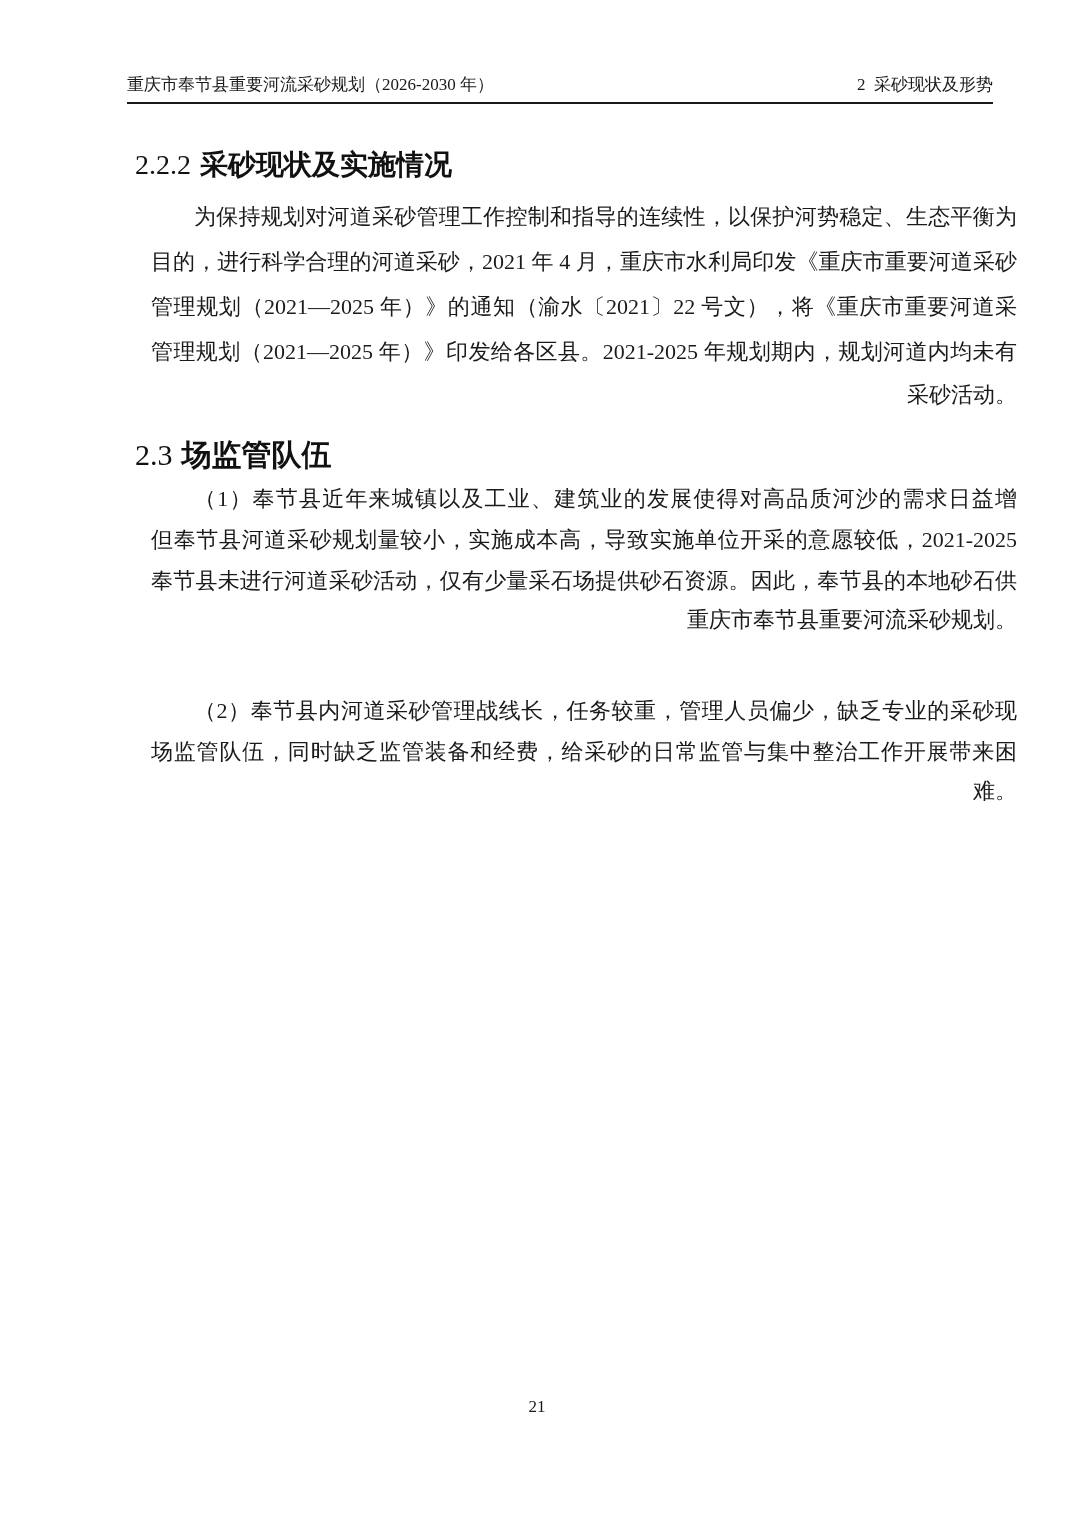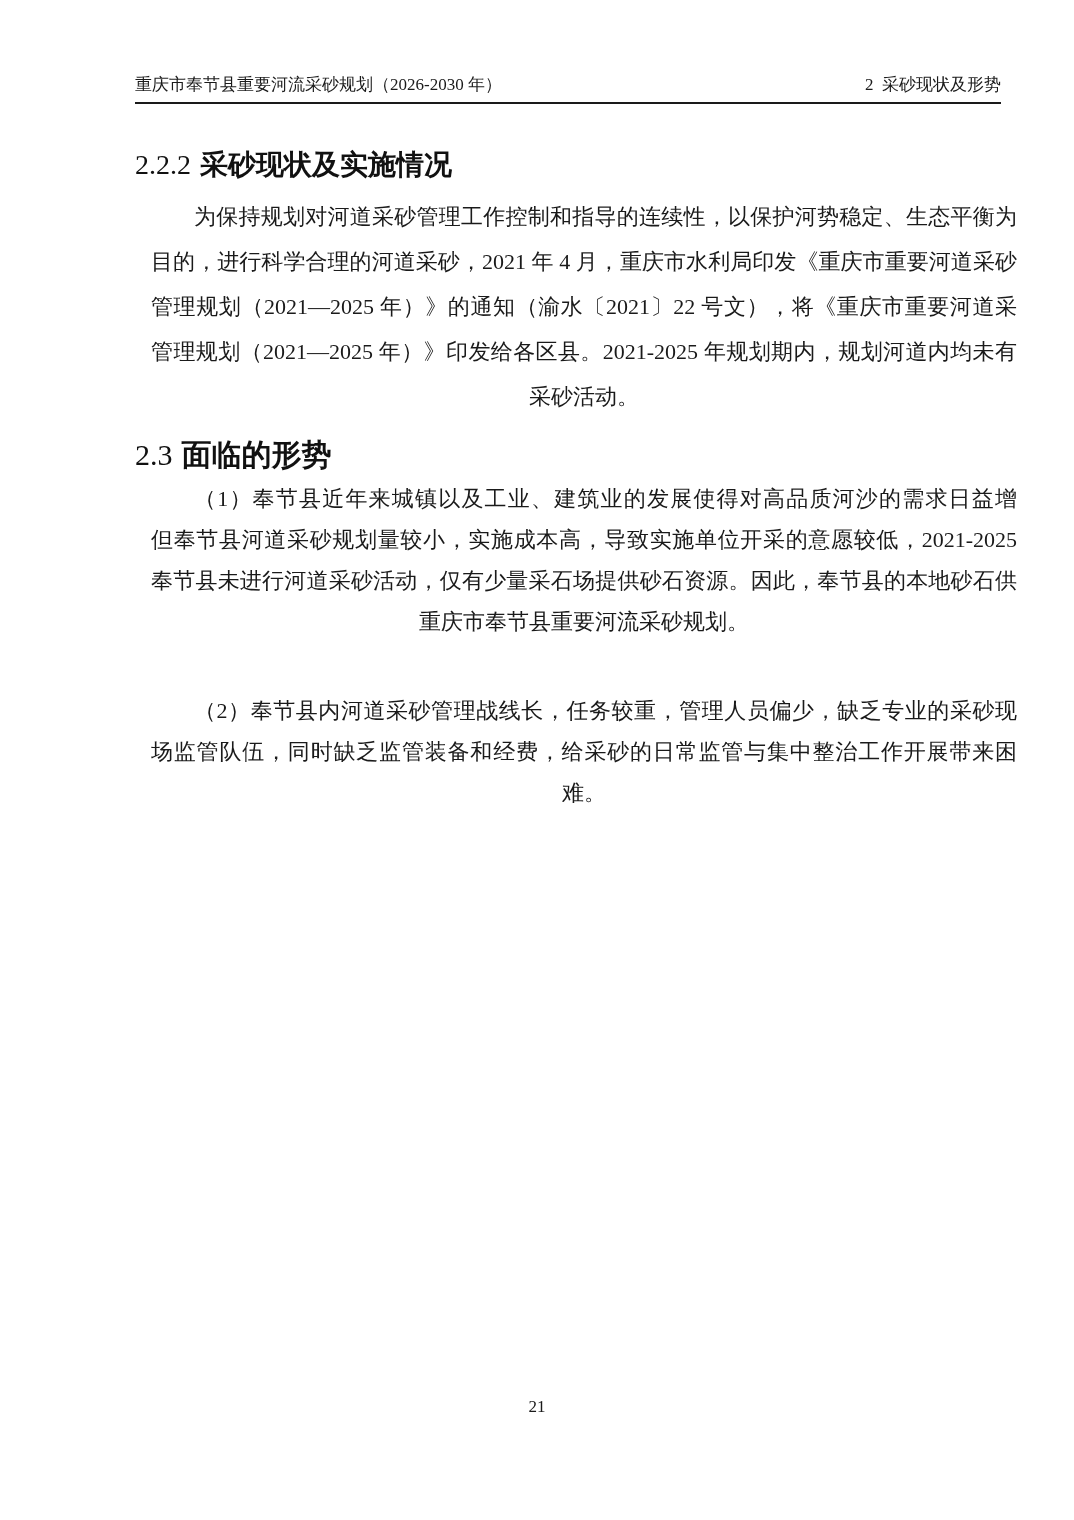--- a/index.html
+++ b/index.html
@@ -28,21 +28,20 @@
     top: 74px;
     width: 866px;
     height: 28px;
     border-bottom: 2px solid #1a1a1a;
     display: flex;
     justify-content: space-between;
     align-items: flex-start;
     font-size: 17px;
     line-height: 22px;
     white-space: pre;
-    margin-left: 8px;
   }
 
   
   .heading {
     position: absolute;
     left: 127px;
     width: 866px;
     margin: 8px;
     font-family: "Liberation Sans", sans-serif;
     font-weight: bold;
@@ -80,21 +79,21 @@
   .p1 .bl { height: 45px; line-height: 45px; }
   .p2 { top: 478px; }
   .p3 { top: 690px; }
   .p2 .bl, .p3 .bl { height: 41px; line-height: 41px; }
 
   .j {
     text-align: justify;
     text-align-last: justify;
     text-justify: inter-character;
   }
-  .l { text-align: center; }
+  .l { text-align: right; font-family: Liberation Mono, monospace; }
   .indent { text-indent: 43px; }
 
   
   .pageno {
     position: absolute;
     left: 0;
     top: 1396px;
     width: 100%;
     text-align: center;
     font-size: 17px;
@@ -118,21 +117,21 @@
 
   <div class="para p1">
     <div class="bl j indent">为保持规划对河道采砂管理工作控制和指导的连续性，以保护河势稳定、生态平衡为</div>
     <div class="bl j">目的，进行科学合理的河道采砂，2021 年 4 月，重庆市水利局印发《重庆市重要河道采砂</div>
     <div class="bl j">管理规划（2021—2025 年）》的通知（渝水〔2021〕22 号文），将《重庆市重要河道采砂</div>
     <div class="bl j">管理规划（2021—2025 年）》印发给各区县。2021-2025 年规划期内，规划河道内均未有</div>
     <div class="bl l">采砂活动。</div>
   </div>
 
   <h2 class="heading h-23">
-    <span class="hnum">2.3</span><span class="htxt">面临的形势</span>
+    <span class="hnum">2.3</span><span class="htxt">场监管队伍</span>
   </h2>
 
   <div class="para p2">
     <div class="bl j indent">（1）奉节县近年来城镇以及工业、建筑业的发展使得对高品质河沙的需求日益增加。</div>
     <div class="bl j">但奉节县河道采砂规划量较小，实施成本高，导致实施单位开采的意愿较低，2021-2025 年</div>
     <div class="bl j">奉节县未进行河道采砂活动，仅有少量采石场提供砂石资源。因此，奉节县的本地砂石供</div>
     <div class="bl l">重庆市奉节县重要河流采砂规划。</div>
   </div>
 
   <div class="para p3">

